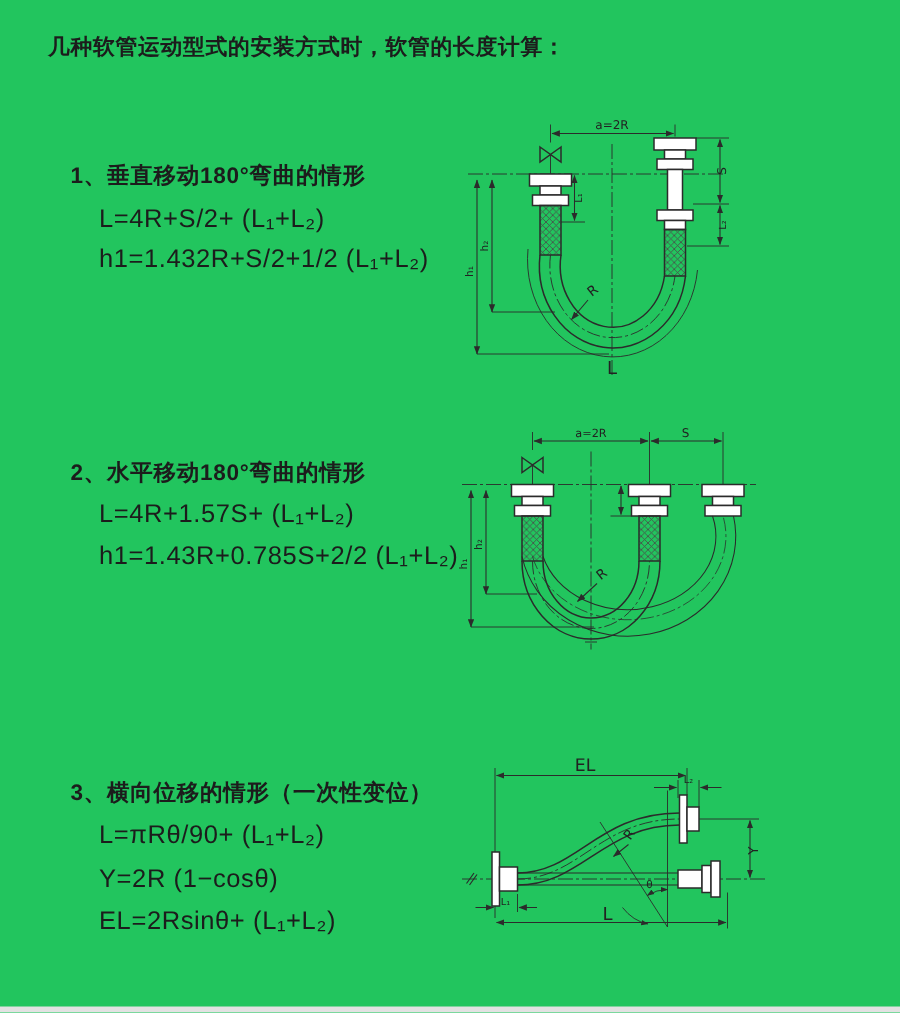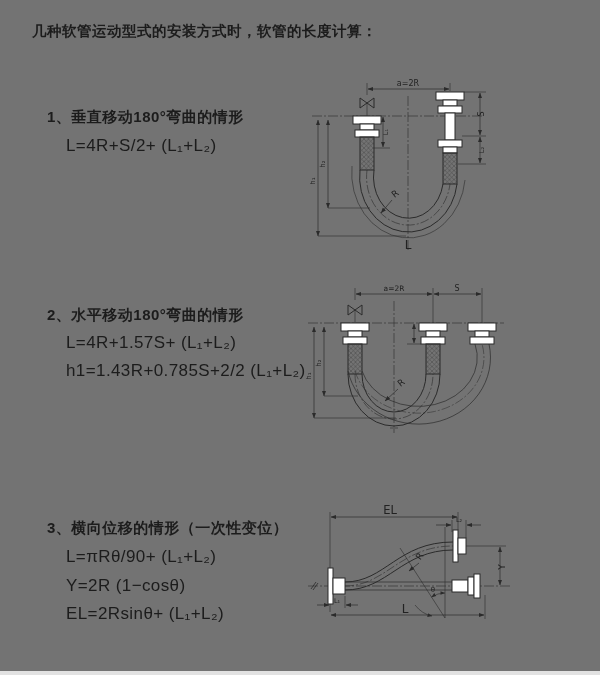--- a/index.html
+++ b/index.html
@@ -1,33 +1,34 @@
 <!DOCTYPE html>
 <html><head>
 <meta charset="utf-8">
 <style>
   html,body{margin:0;padding:0;}
-  .page{position:relative;width:600px;height:675px;background:#737373;overflow:hidden;
+  .page{position:relative;width:600px;height:675px;background:#22c55e;overflow:hidden;
         font-family:"Liberation Sans",sans-serif;color:#1c1c1c;}
   .title{position:absolute;left:32px;top:22px;font-size:14.5px;font-weight:700;letter-spacing:.5px;}
   .sec-head{position:absolute;font-size:15px;font-weight:700;letter-spacing:.5px;}
   .formula{position:absolute;font-size:17px;font-weight:400;letter-spacing:.4px;}
   .diag{position:absolute;}
   svg text{font-family:"DejaVu Sans",sans-serif;fill:#222;text-anchor:middle;}
   .bottom-band{position:absolute;left:0;bottom:0;width:600px;height:4px;background:#e2e2e2;}
 </style>
 </head>
 <body>
 
 <div class="page">
 
   <div class="title">几种软管运动型式的安装方式时，软管的长度计算：</div>
 
   <div class="sec-head" style="left:47px;top:108px">1、垂直移动180°弯曲的情形</div>
   <div class="formula" style="left:66px;top:136px">L=4R+S/2+ (L₁+L₂)</div>
+  <div class="formula" style="left:66px;top:163px">h1=1.432R+S/2+1/2 (L₁+L₂)</div>
 
   <div class="sec-head" style="left:47px;top:306px">2、水平移动180°弯曲的情形</div>
   <div class="formula" style="left:66px;top:333px">L=4R+1.57S+ (L₁+L₂)</div>
   <div class="formula" style="left:66px;top:361px">h1=1.43R+0.785S+2/2 (L₁+L₂)</div>
 
   <div class="sec-head" style="left:47px;top:519px">3、横向位移的情形（一次性变位）</div>
   <div class="formula" style="left:66px;top:547px">L=πRθ/90+ (L₁+L₂)</div>
   <div class="formula" style="left:66px;top:576px">Y=2R (1−cosθ)</div>
   <div class="formula" style="left:66px;top:604px">EL=2Rsinθ+ (L₁+L₂)</div>
 

